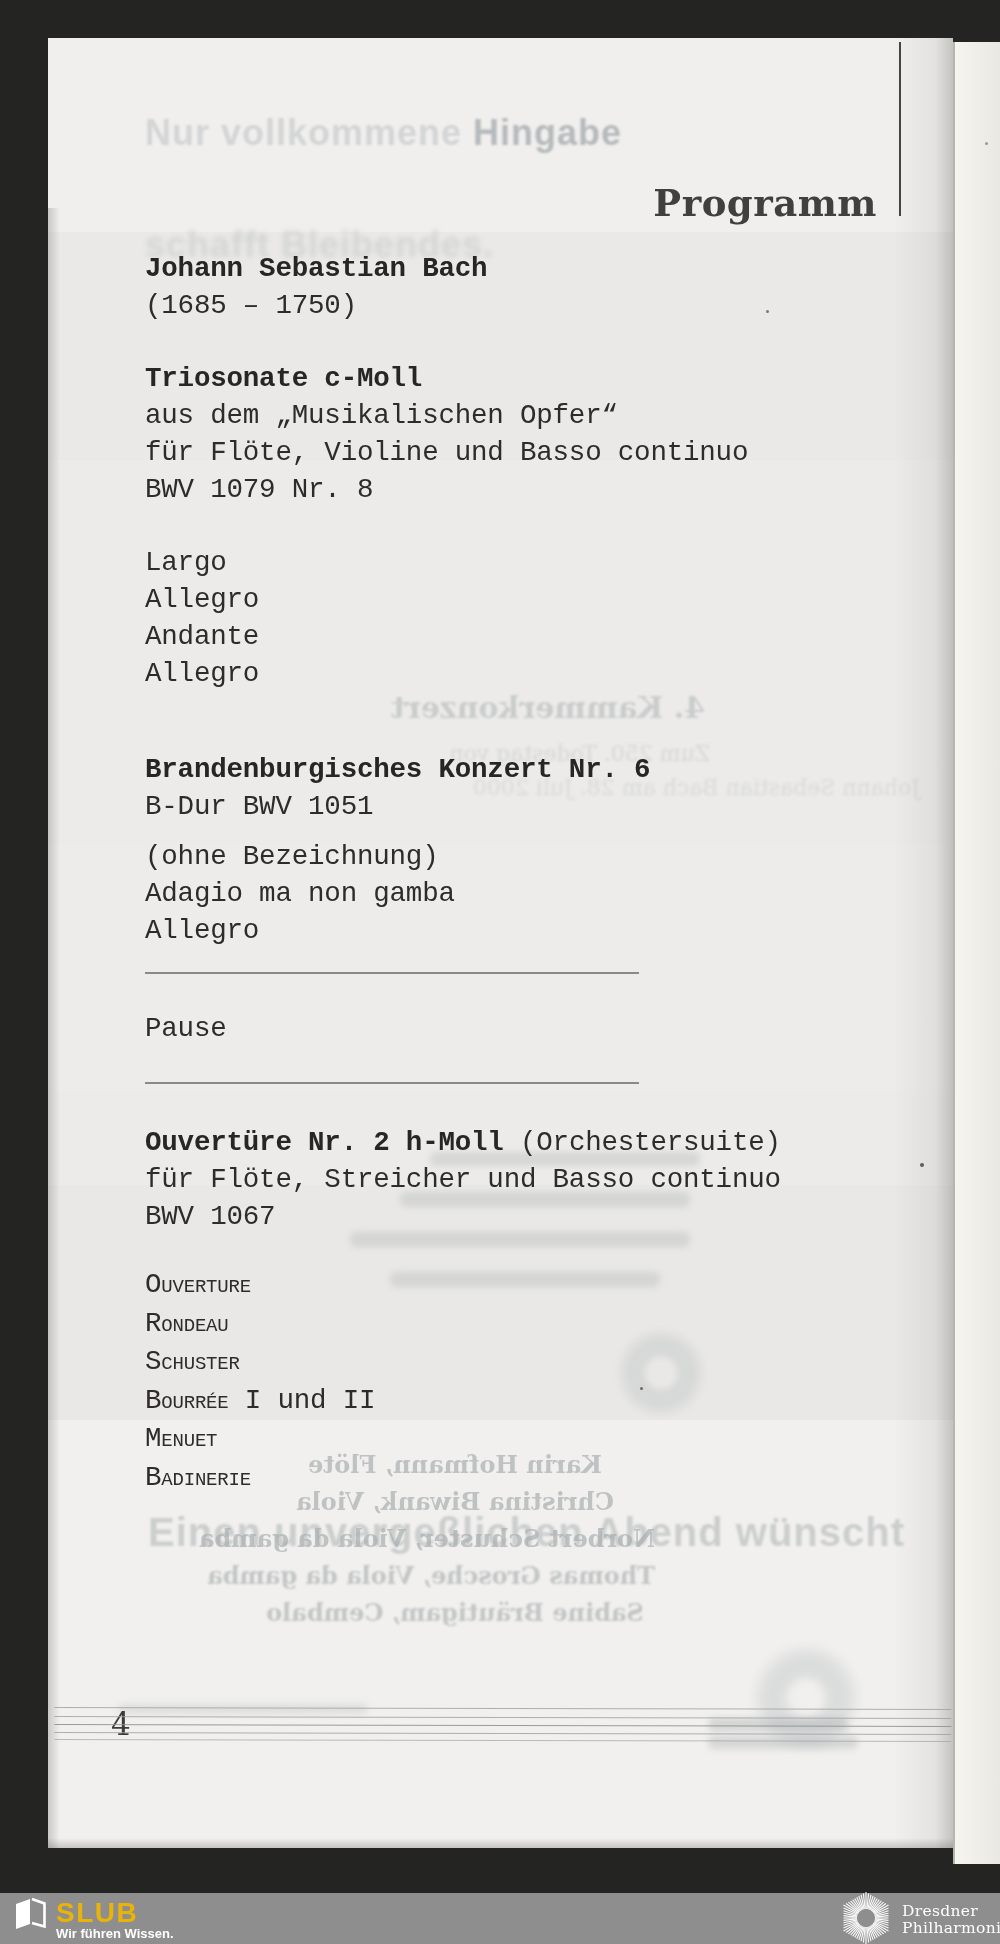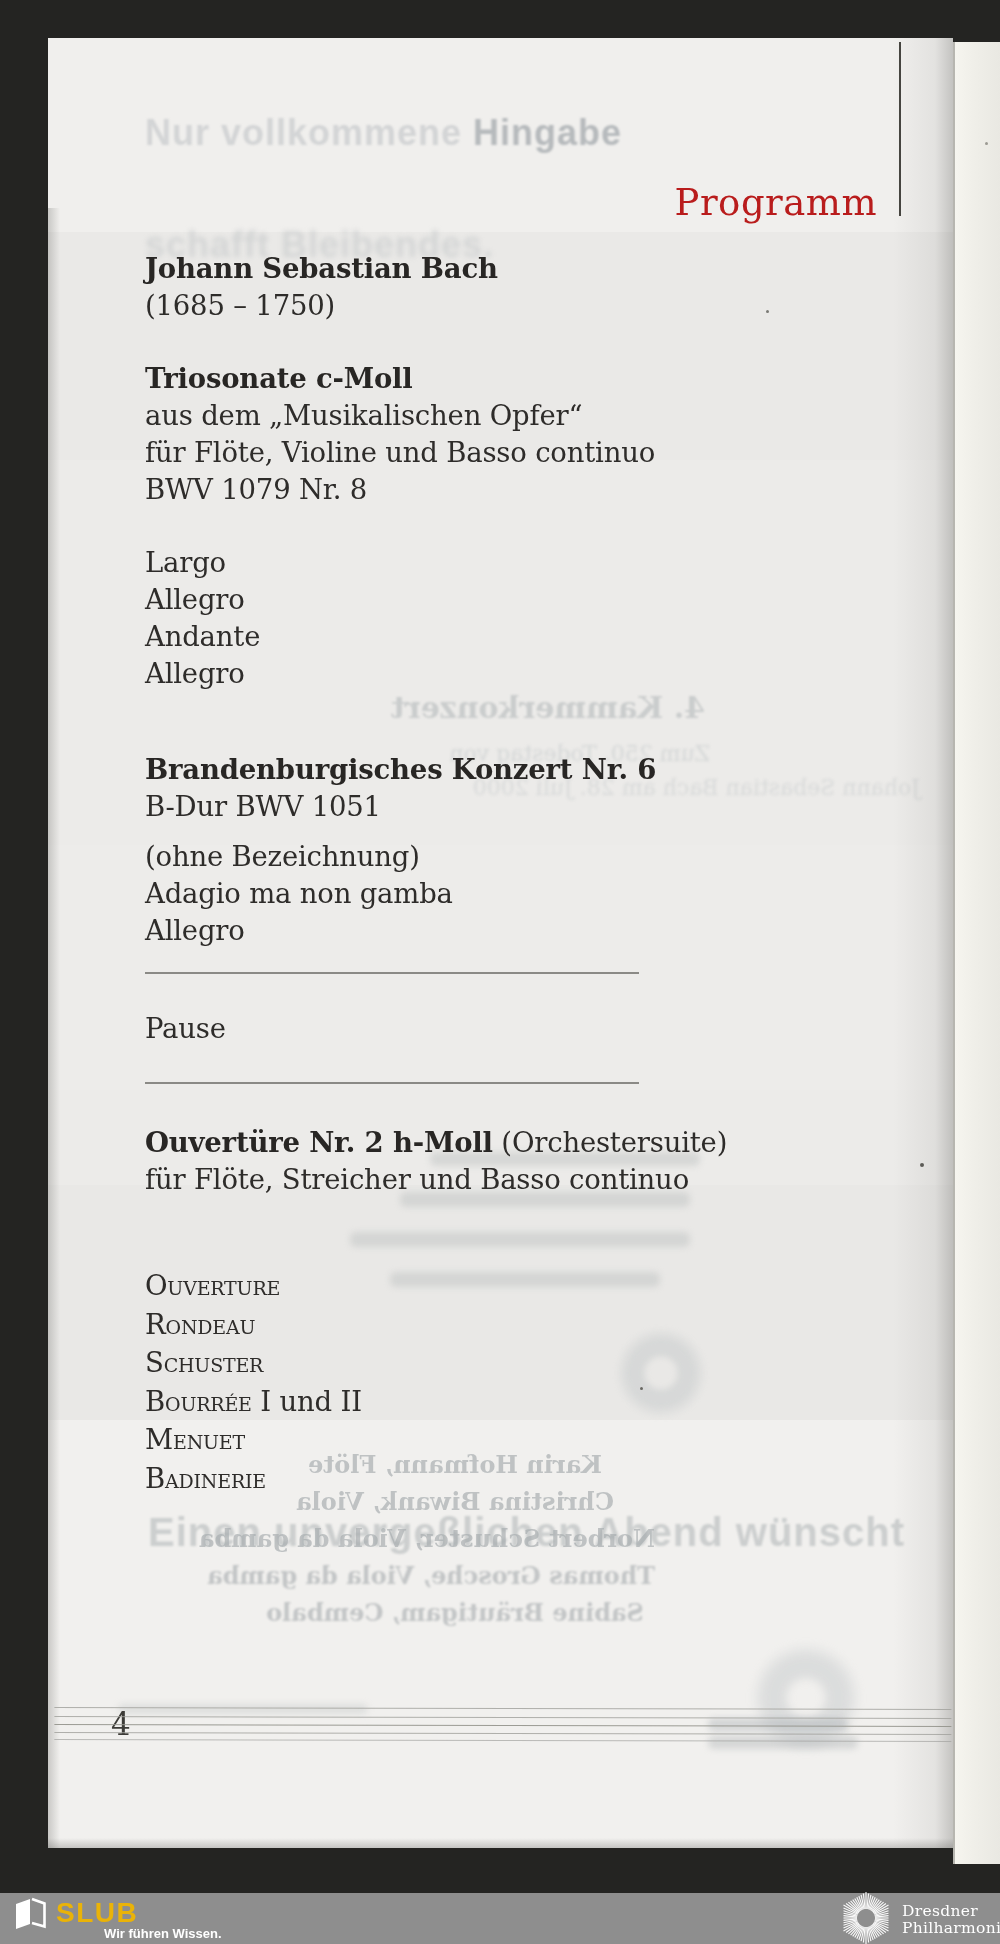--- a/index.html
+++ b/index.html
@@ -20,45 +20,45 @@
     background:linear-gradient(to right, rgba(110,110,106,0), rgba(110,110,106,.10) 70%, rgba(80,80,76,.28));}
   #page .edgeB{position:absolute;left:0;right:0;bottom:0;height:10px;
     background:linear-gradient(to top, rgba(70,70,66,.25), rgba(70,70,66,0));}
   
   #sliver{
     position:absolute;left:953px;top:42px;width:47px;height:1822px;
     background:linear-gradient(to right,#f6f5ef,#efeee8 45%,#e9e8e2);
     border-left:2px solid #b7b6b0;
   }
   
-  .ink{color:#2e2c2a;}
+  .ink{color:#2e2c2a;font-family:Liberation Mono, monospace;}
   .txt{position:absolute;font-size:27.5px;line-height:37px;letter-spacing:-.2px;white-space:nowrap;}
   .b{font-weight:bold;color:#282624;}
   .col{left:97px;}
   #vrule{position:absolute;left:851px;top:4px;width:2px;height:174px;background:#45443f;}
-  #programm{position:absolute;right:76px;top:143px;font-size:37px;font-weight:normal;color:#b91c1c;letter-spacing:.5px;}
+  #programm{position:absolute;right:76px;top:143px;font-size:37px;font-weight:bold;color:#404040;letter-spacing:.5px;}
   .hrule{position:absolute;left:97px;width:494px;height:2px;background:#72726d;opacity:.8;}
   .sc{font-variant:small-caps;}
   #pagenum{position:absolute;left:63px;top:1668px;font-size:31px;color:#3c3b37;}
   
   #staff{position:absolute;left:8px;top:0;width:897px;height:100%;transform:rotate(.12deg);z-index:2;}
   #staff .sl{position:absolute;left:0;width:100%;height:1.3px;background:#a3a39f;opacity:.85;}
   
   .bleed{position:absolute;pointer-events:none;white-space:nowrap;}
   .sans{font-family:"Liberation Sans",sans-serif;font-weight:bold;}
   .mir{transform:scaleX(-1);}
   .smudge{position:absolute;border-radius:6px;background:rgba(178,183,185,.38);filter:blur(3px);}
   .ghost{position:absolute;border-radius:50%;}
   .speck{position:absolute;border-radius:50%;}
   
   #footerbar{position:absolute;left:0;top:1893px;width:1000px;height:51px;background:#8e8e8e;z-index:5;}
   #slub-name{position:absolute;left:56px;top:1897px;font-family:"Liberation Sans",sans-serif;
     font-weight:bold;font-size:28px;color:#eab308;letter-spacing:1.5px;z-index:6;}
   #slub-tag{position:absolute;left:56px;top:1926px;font-family:"Liberation Sans",sans-serif;
-    font-weight:bold;font-size:13px;color:#fff;z-index:6;margin-left:48px;}
+    font-weight:bold;font-size:13px;color:#fff;z-index:6;}
   #book{position:absolute;left:13px;top:1897px;z-index:6;}
   #sunburst{position:absolute;left:838px;top:1891px;z-index:6;}
   #phil{position:absolute;left:902px;top:1903px;font-family:"DejaVu Serif",serif;
     font-size:15.5px;line-height:16.5px;color:#fff;z-index:6;letter-spacing:.3px;}
 </style>
 </head>
 <body>
 
 <div id="page">
 
@@ -143,20 +143,21 @@
     <div>Allegro</div>
   </div>
 
   <div class="hrule" style="top:934px;"></div>
   <div class="txt col ink" style="top:972px;">Pause</div>
   <div class="hrule" style="top:1044px;"></div>
 
   <div class="txt col ink" style="top:1086px;">
     <div><span class="b">Ouvertüre Nr. 2 h-Moll</span><span> (Orchestersuite)</span></div>
     <div>für Flöte, Streicher und Basso continuo</div>
+    <div>BWV 1067</div>
   </div>
   <div class="txt col ink" style="top:1228px;line-height:38.5px;">
     <div><span class="sc">Ouverture</span><span></span><span class="sc"></span></div>
     <div><span class="sc">Rondeau</span><span></span><span class="sc"></span></div>
     <div><span class="sc">Schuster</span><span></span><span class="sc"></span></div>
     <div><span class="sc">Bourrée</span><span> I und II</span><span class="sc"></span></div>
     <div><span class="sc">Menuet</span><span></span><span class="sc"></span></div>
     <div><span class="sc">Badinerie</span><span></span><span class="sc"></span></div>
   </div>
 

